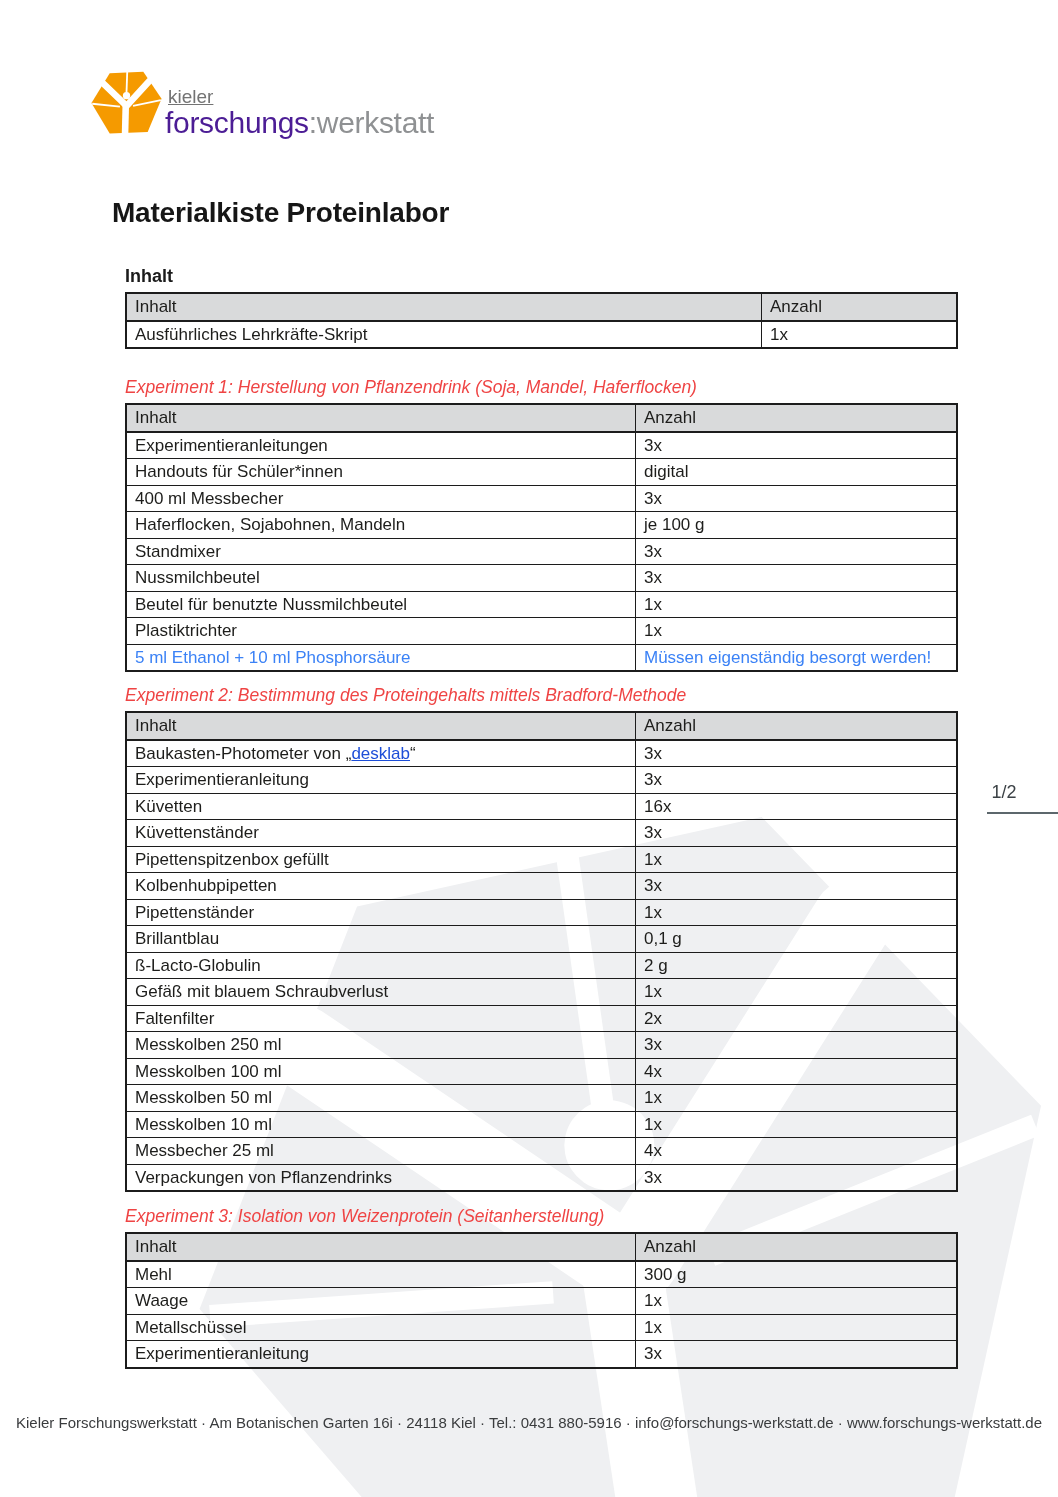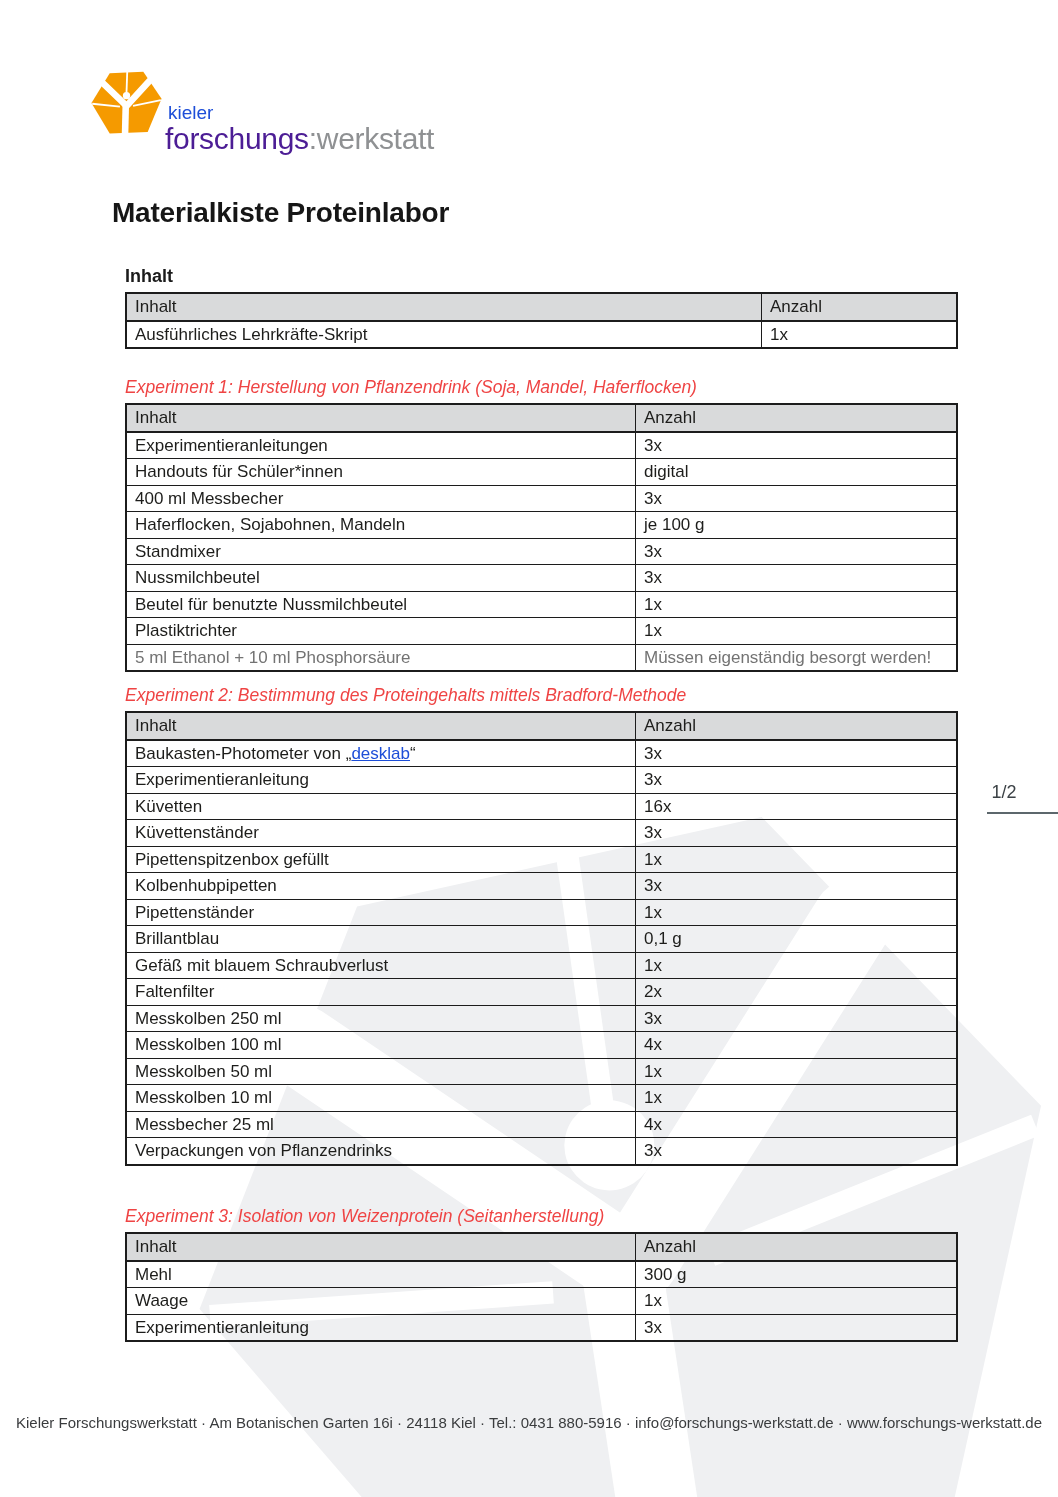--- a/index.html
+++ b/index.html
@@ -9,37 +9,37 @@
     font-family:"Liberation Sans", sans-serif;color:#1d1d1b;
   }
   
   .watermark{position:absolute;left:175px;top:838px;width:900px;height:792px;
     transform:rotate(-10deg);transform-origin:50% 50%;z-index:0;}
   .content{position:absolute;inset:0;z-index:1;}
   
   .logo{position:absolute;left:90px;top:71px;display:flex;align-items:flex-start;}
   .logo-hex{width:73px;height:64px;display:block;}
   .logo-words{margin-left:2px;}
-  .logo-kieler{display:block;font-size:19px;line-height:19px;margin:32px 0 0 3px;color:#1d4ed8;}
+  .logo-kieler{display:block;font-size:19px;line-height:19px;margin:16px 0 0 3px;color:#737373;text-decoration:underline;}
   .logo-brand{display:block;font-size:30px;line-height:31px;margin-top:1px;color:#8f9193;letter-spacing:-0.3px;}
   .logo-brand .orange{color:#4c1d95;}
   
   .doc-title{position:absolute;left:112px;top:196px;margin:0;font-size:28px;line-height:34px;
     font-weight:bold;color:#161616;letter-spacing:-0.2px;}
   
   .section{position:absolute;left:125px;width:833px;}
   .sec-heading{margin:0 0 5px 0;font-size:18px;line-height:22px;font-weight:bold;color:#1b1b1b;}
   .sec-heading.italic{font-weight:normal;font-style:italic;font-size:17.5px;color:#ef4444;}
   .mat-table{border-collapse:collapse;width:833px;table-layout:fixed;border:2px solid #1c1c1c;background:transparent;}
   .mat-table th,.mat-table td{border:1px solid #1c1c1c;padding:2px 8px;font-size:17px;line-height:21.5px;
     text-align:left;font-weight:normal;color:#1d1d1b;overflow:hidden;white-space:nowrap;}
   .mat-table thead th{background:#d9dadb;border-bottom:2px solid #1c1c1c;}
   .mat-table th:first-child{width:492px;}
   .sec-0 .mat-table th:first-child{width:618px;}
-  .red-row td{color:#737373;}
+  .red-row td{color:#3b82f6;}
   a.desklab{color:#1d4ed8;text-decoration:underline;cursor:pointer;}
   
   .pageno{position:absolute;left:986px;top:782px;width:36px;text-align:center;font-size:18px;color:#3c4246;}
   .pageline{position:absolute;left:987px;top:812px;width:71px;height:2px;background:#5c676c;}
   .footer{position:absolute;left:0;right:0;top:1414px;text-align:center;font-size:15px;line-height:17px;color:#3a3c3e;}
 </style>
 </head>
 <body>
 
 <div class="page">
@@ -184,20 +184,24 @@
             </tr>
             <tr>
               <td>Pipettenständer</td>
               <td>1x</td>
             </tr>
             <tr>
               <td>Brillantblau</td>
               <td>0,1 g</td>
             </tr>
             <tr>
+              <td>ß-Lacto-Globulin</td>
+              <td>2 g</td>
+            </tr>
+            <tr>
               <td>Gefäß mit blauem Schraubverlust</td>
               <td>1x</td>
             </tr>
             <tr>
               <td>Faltenfilter</td>
               <td>2x</td>
             </tr>
             <tr>
               <td>Messkolben 250 ml</td>
               <td>3x</td>
@@ -238,20 +242,24 @@
           <tbody>
             <tr>
               <td>Mehl</td>
               <td>300 g</td>
             </tr>
             <tr>
               <td>Waage</td>
               <td>1x</td>
             </tr>
             <tr>
+              <td>Metallschüssel</td>
+              <td>1x</td>
+            </tr>
+            <tr>
               <td>Experimentieranleitung</td>
               <td>3x</td>
             </tr>
           </tbody>
         </table>
     </section>
 
     <div class="pageno">1/2</div>
     <div class="pageline"></div>
 

